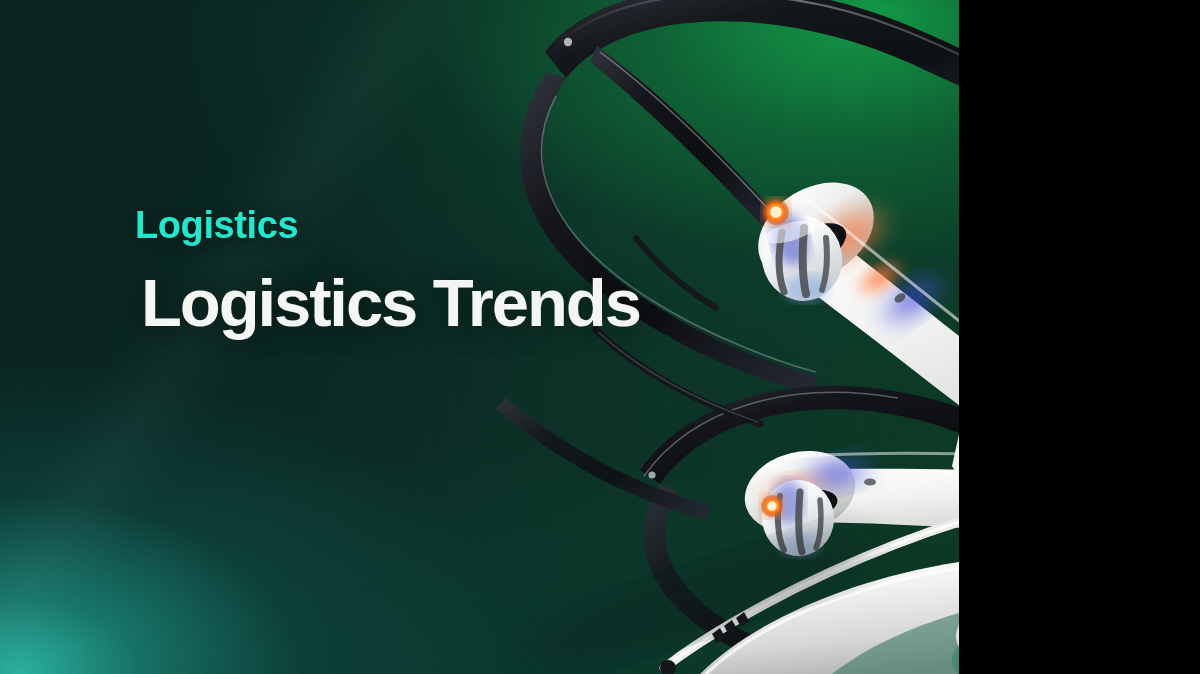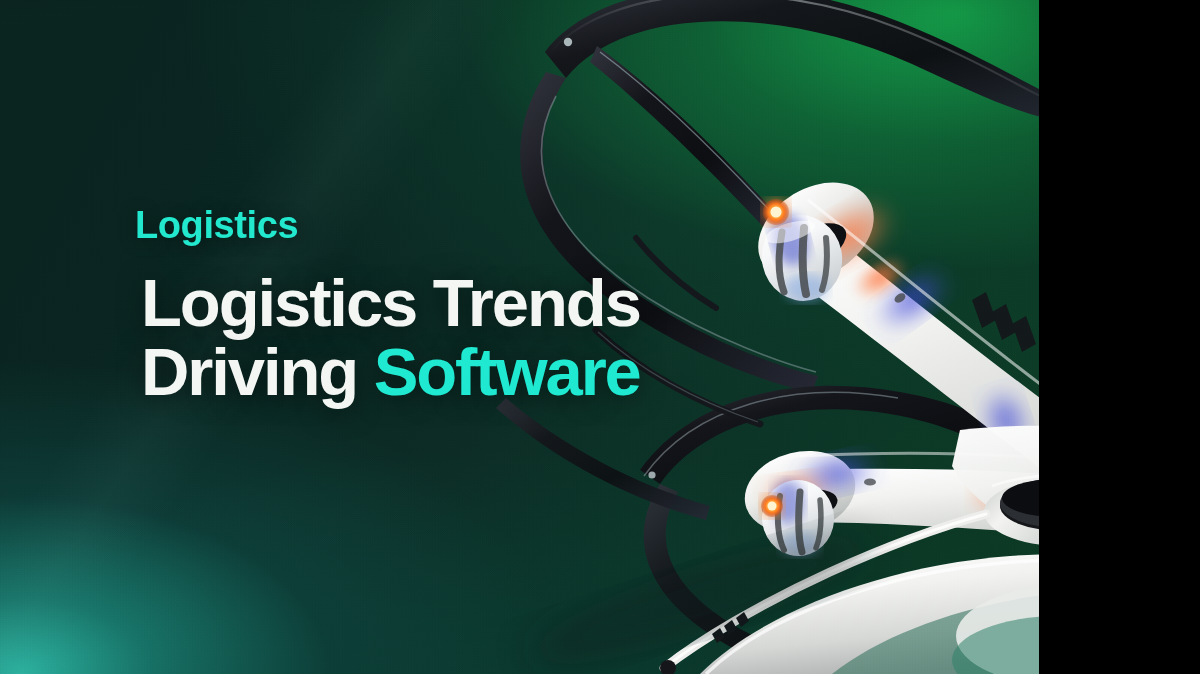--- a/index.html
+++ b/index.html
@@ -1,21 +1,21 @@
 <!DOCTYPE html>
 <html><head>
 <meta charset="utf-8">
 <title>Logistics Trends Driving Software Innovation</title>
 <style>
   html,body{margin:0;padding:0;background:#000;}
   *{box-sizing:border-box;}
 
   .hero{
     position:relative;
-    width:1039px;
+    width:959px;
     height:674px;
     overflow:hidden;
     font-family:"Liberation Sans","DejaVu Sans",sans-serif;
     background:#14532d;
   }
 
   
   .bg-base{
     position:absolute; inset:0;
     background:
@@ -321,19 +321,16 @@
     </svg>
   </div>
 
   <div class="bg-noise"></div>
 
   <div class="copy">
     <p class="eyebrow">Logistics</p>
 
     <h1 class="headline">
       <span class="ln">Logistics Trends</span>
-      <span class="ln">
-        <span>Driving </span><span class="accent">Software</span>
-      </span>
     </h1>
   </div>
 
 </div>
 
 </body></html>

